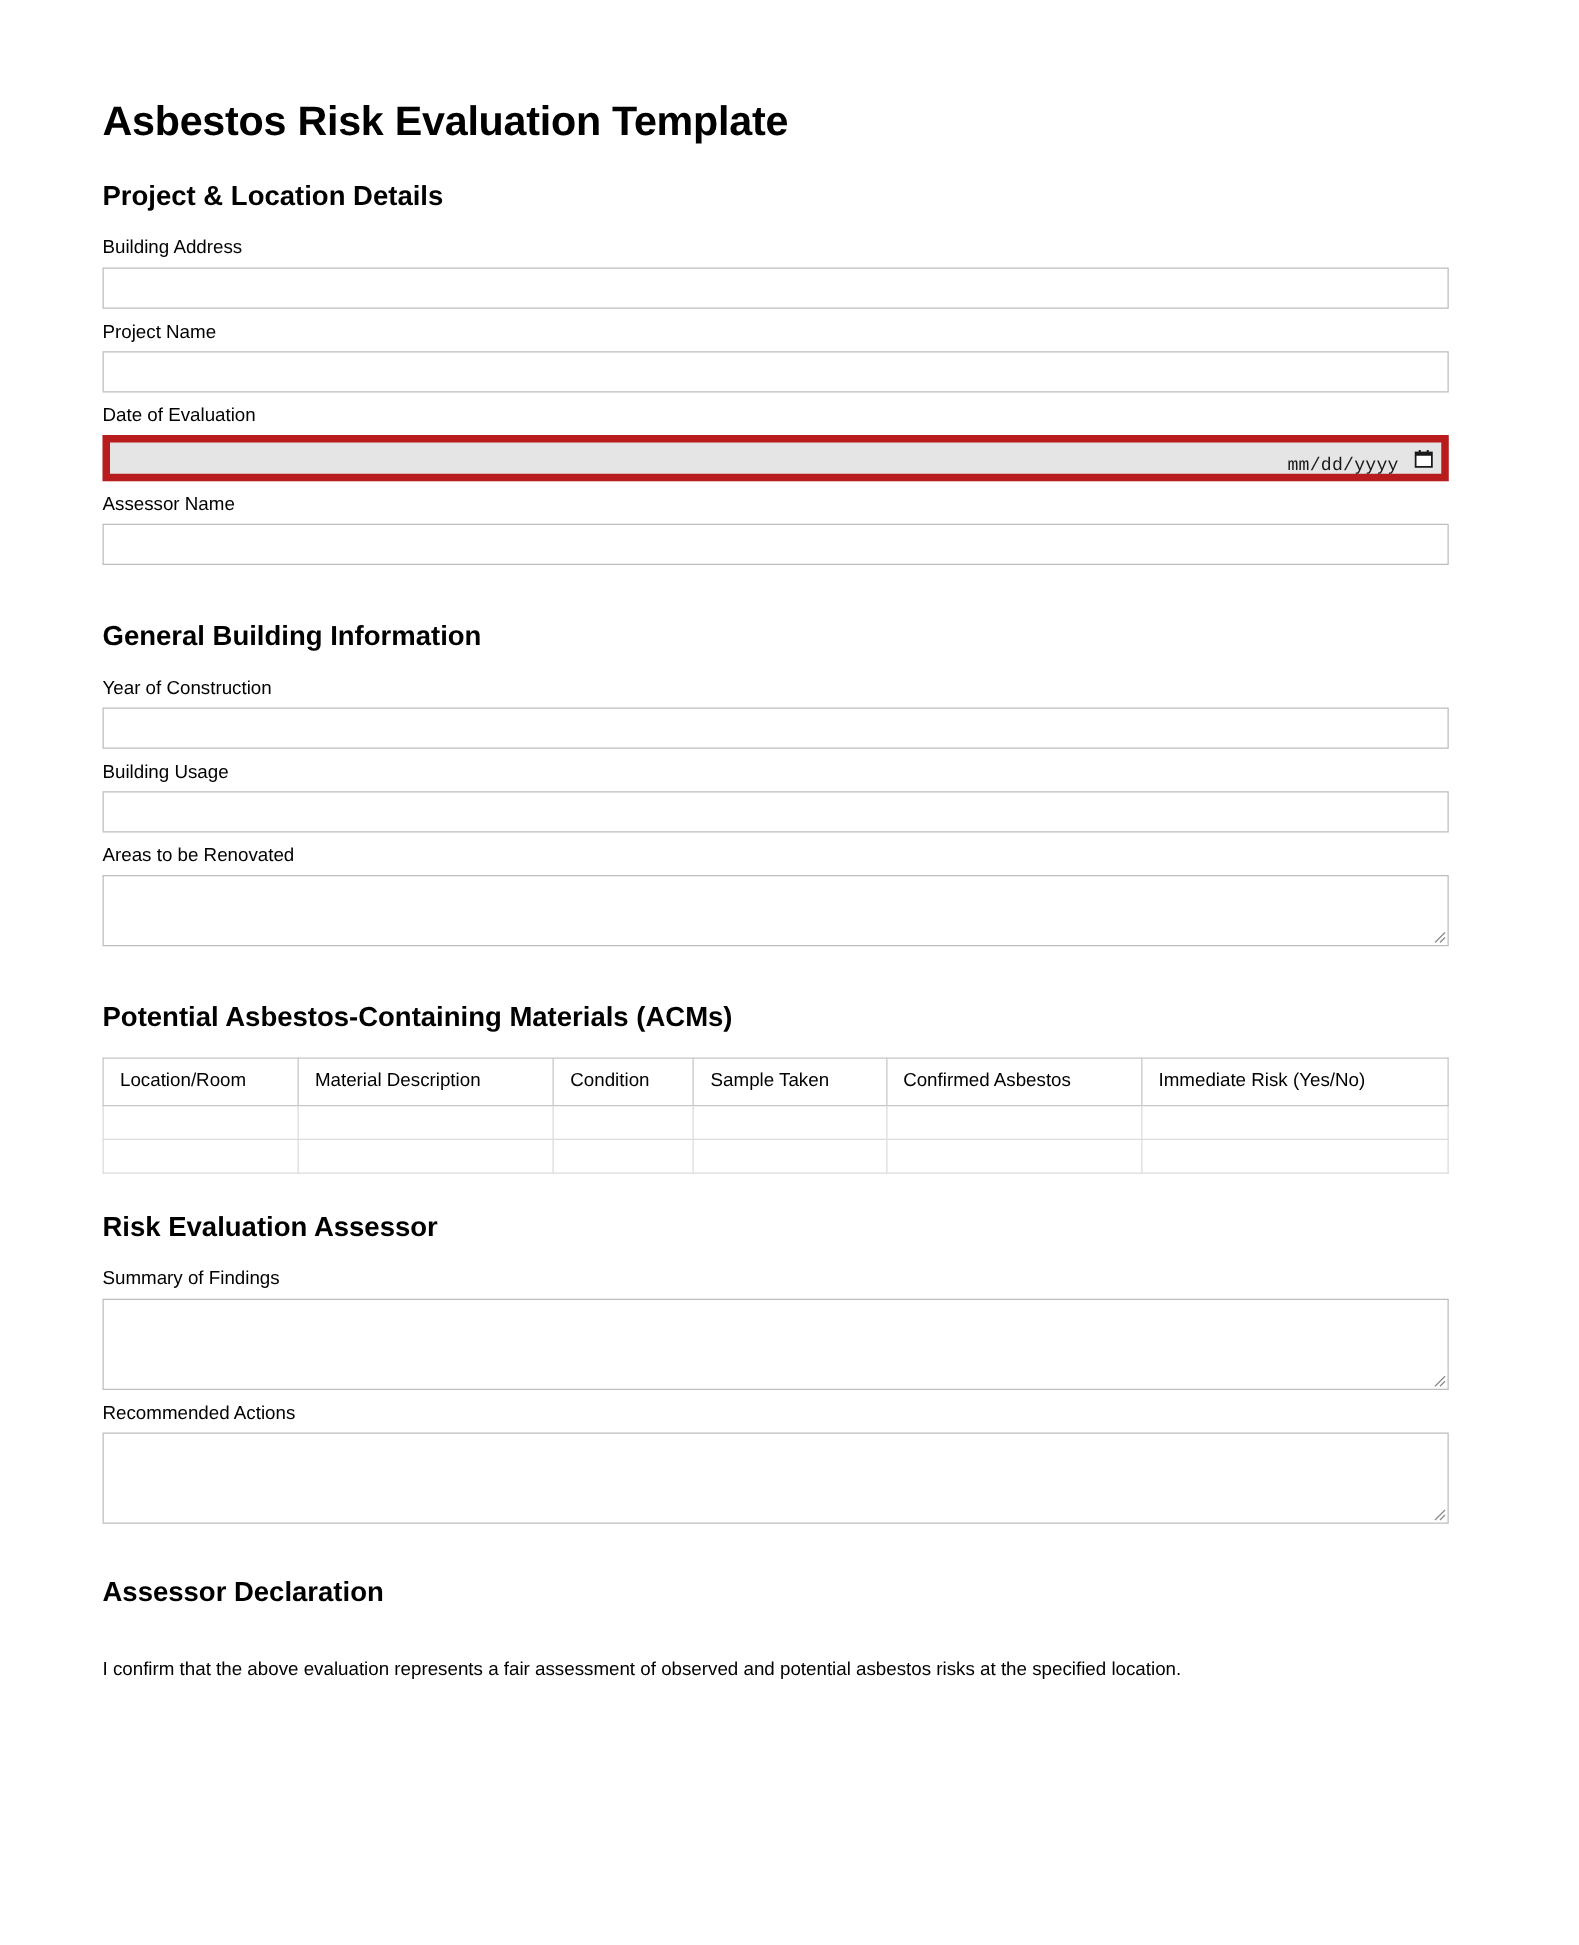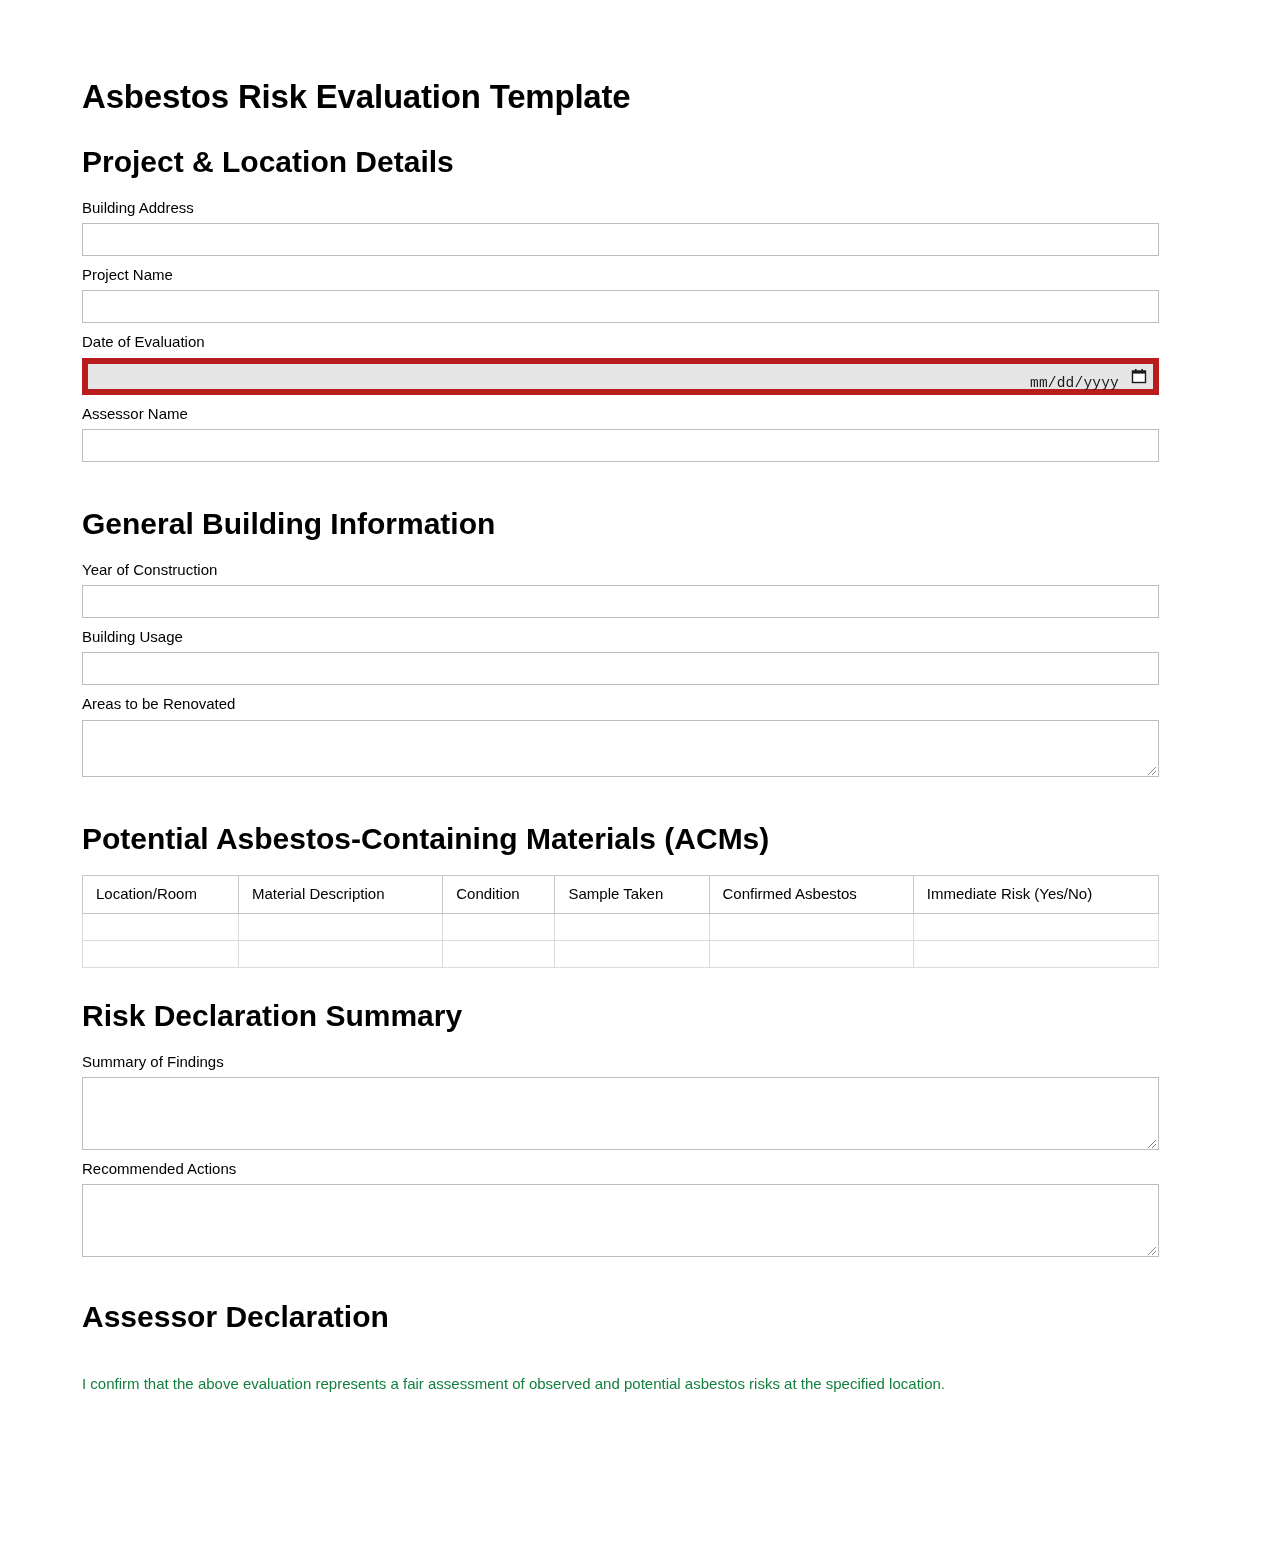--- a/index.html
+++ b/index.html
@@ -23,21 +23,21 @@
 
   h1.doc-title {
     font-size: 33px;
     font-weight: bold;
     line-height: 1.15;
     margin: 0 0 28px 0;
     letter-spacing: -0.2px;
   }
 
   h2.section-title {
-    font-size: 30px;
+    font-size: 22px;
     font-weight: bold;
     line-height: 1.2;
     margin: 0 0 18px 0;
   }
 
   .section {
     margin-bottom: 0;
   }
 
   .section.gap-top {
@@ -163,21 +163,21 @@
   .col-2 { width: 19.3%; }
   .col-3 { width: 9.6%; }
   .col-4 { width: 14.0%; }
   .col-5 { width: 19.3%; }
   .col-6 { width: 23.6%; }
 
   .declaration-text {
     font-size: 15px;
     line-height: 1.45;
     margin: 0;
-    color: #15803d;
+    color: #000000;
   }
 
   .sp-after-table { height: 30px; }
   .sp-before-decl { height: 33px; }
   .sp-decl-body { height: 20px; }
 </style>
 </head>
 <body>
 
 <div class="page">
@@ -278,21 +278,21 @@
           <td></td>
           <td></td>
         </tr>
       </tbody>
     </table>
   </div>
 
   <div class="sp-after-table"></div>
 
   <div class="section">
-    <h2 class="section-title">Risk Declaration Summary</h2>
+    <h2 class="section-title">Risk Evaluation Assessor</h2>
 
     <div class="field">
       <label class="field-label">Summary of Findings</label>
       <div class="ta-holder">
         <textarea class="textarea-box ta-medium" style=""></textarea>
         <span class="resize-grip">
           <svg width="13" height="13" viewBox="0 0 13 13" xmlns="http://www.w3.org/2000/svg">
             <line x1="12" y1="4" x2="4" y2="12" stroke="#8a8a8a" stroke-width="1"></line>
             <line x1="12" y1="8" x2="8" y2="12" stroke="#8a8a8a" stroke-width="1"></line>
           </svg>

